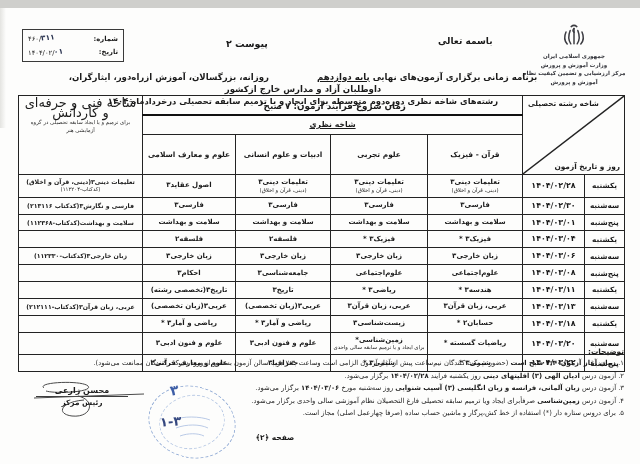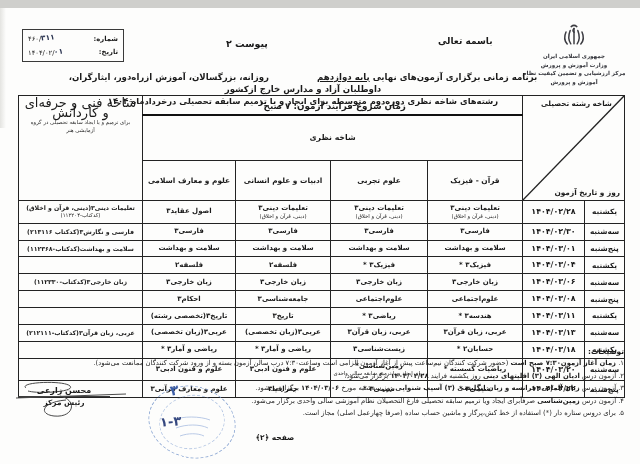--- a/index.html
+++ b/index.html
@@ -28,43 +28,43 @@
   .title-1{font-size:8.6px;font-weight:bold;line-height:12px;}
   .title-em{text-decoration:underline;font-weight:bold;margin-left:45px;}
   .title-2{font-size:8.4px;font-weight:bold;line-height:12px;}
 
   
   .sched{position:absolute;left:18px;top:95px;}
   table{border-collapse:collapse;direction:rtl;table-layout:fixed;width:606px;}
   td{border:1px solid #232323;text-align:center;vertical-align:middle;
      font-size:7px;font-weight:600;padding:3px 1px;line-height:1.25;overflow:hidden;}
   .hdr-time{font-size:8.8px;font-weight:bold;border-bottom:2px solid #111;padding:2px;}
-  .hdr-branch{font-size:7.8px;font-weight:bold;padding:17px;}
+  .hdr-branch{font-size:7.8px;font-weight:bold;padding:4px;text-decoration:underline;}
   .hdr-col{font-size:7.4px;font-weight:bold;padding:15px 1px;}
   .voc-hdr{vertical-align:top;padding:2px;}
   .voc-title{font-size:13px;font-weight:normal;line-height:10px;}
   .voc-sub{font-size:5.4px;font-weight:400;line-height:7.5px;color:#2c2c2c;margin-top:1px;}
   .diag{position:relative;padding:0;}
   .diag svg{position:absolute;inset:0;width:100%;height:100%;}
-  .diag-top{position:absolute;top:3px;left:18px;font-size:7.2px;font-weight:bold;direction:rtl;}
+  .diag-top{position:absolute;top:3px;left:5px;font-size:7.2px;font-weight:bold;direction:rtl;}
   .diag-bottom{position:absolute;bottom:3px;right:4px;font-size:7.4px;font-weight:bold;direction:rtl;}
   td.day{font-size:7.3px;font-weight:bold;}
   td.date{font-size:7.9px;font-weight:bold;letter-spacing:.2px;}
   td.voc{font-size:6.2px;}
   .cell-sub{font-size:5.4px;font-weight:500;line-height:7px;}
 
   
   .notes{position:absolute;right:16px;top:347px;width:606px;direction:rtl;text-align:right;}
   .notes-heading{font-size:7.4px;font-weight:bold;margin-bottom:1px;}
   .note{font-size:6.8px;line-height:12.6px;white-space:nowrap;}
   .note .b{font-weight:bold;}
 
   
   .page-mark{position:absolute;left:240px;top:433px;width:70px;text-align:center;font-size:7.5px;direction:rtl;font-weight:600;}
-  .signature{position:absolute;left:14px;top:386px;width:100px;text-align:center;direction:rtl;}
+  .signature{position:absolute;left:32px;top:386px;width:100px;text-align:center;direction:rtl;}
   .sig-name{font-size:8px;font-weight:bold;position:relative;z-index:2;}
   .sig-rule{border-top:1px solid #3c3c3c;margin:1px 4px;}
   .sig-title{font-size:7.4px;font-weight:bold;}
   .sig-scribble{position:absolute;left:-6px;top:-8px;z-index:1;}
   .stamp{position:absolute;left:148px;top:386px;width:88px;height:72px;}
   .stamp-ring{position:absolute;inset:0;border:1.6px dashed rgba(123,154,205,.8);border-radius:50%;transform:rotate(14deg);}
   .stamp-ring2{position:absolute;inset:9px 11px;border:1px dashed rgba(140,168,214,.6);border-radius:50%;transform:rotate(-10deg);}
   .stamp svg{position:absolute;inset:0;}
   .stamp-hand-top{position:absolute;left:22px;top:-4px;font-size:14px;font-weight:bold;color:#3d5ea6;transform:rotate(-10deg);}
   .stamp-hand-main{position:absolute;left:12px;top:28px;font-size:13px;font-weight:bold;color:#35477f;transform:rotate(-4deg);letter-spacing:1px;direction:ltr;}

